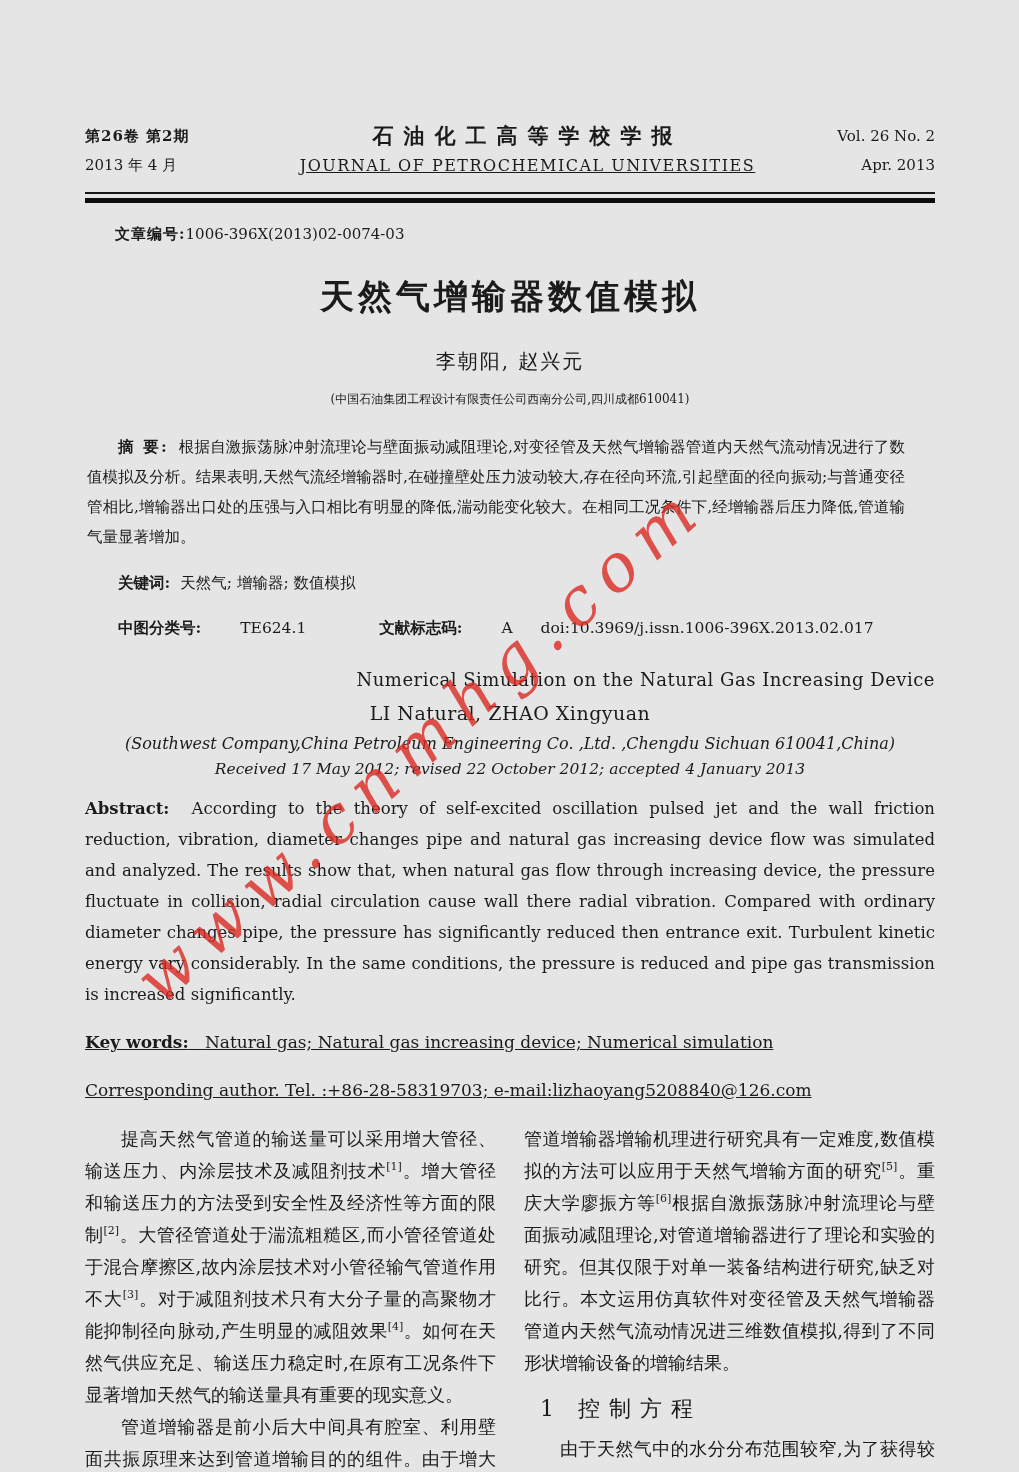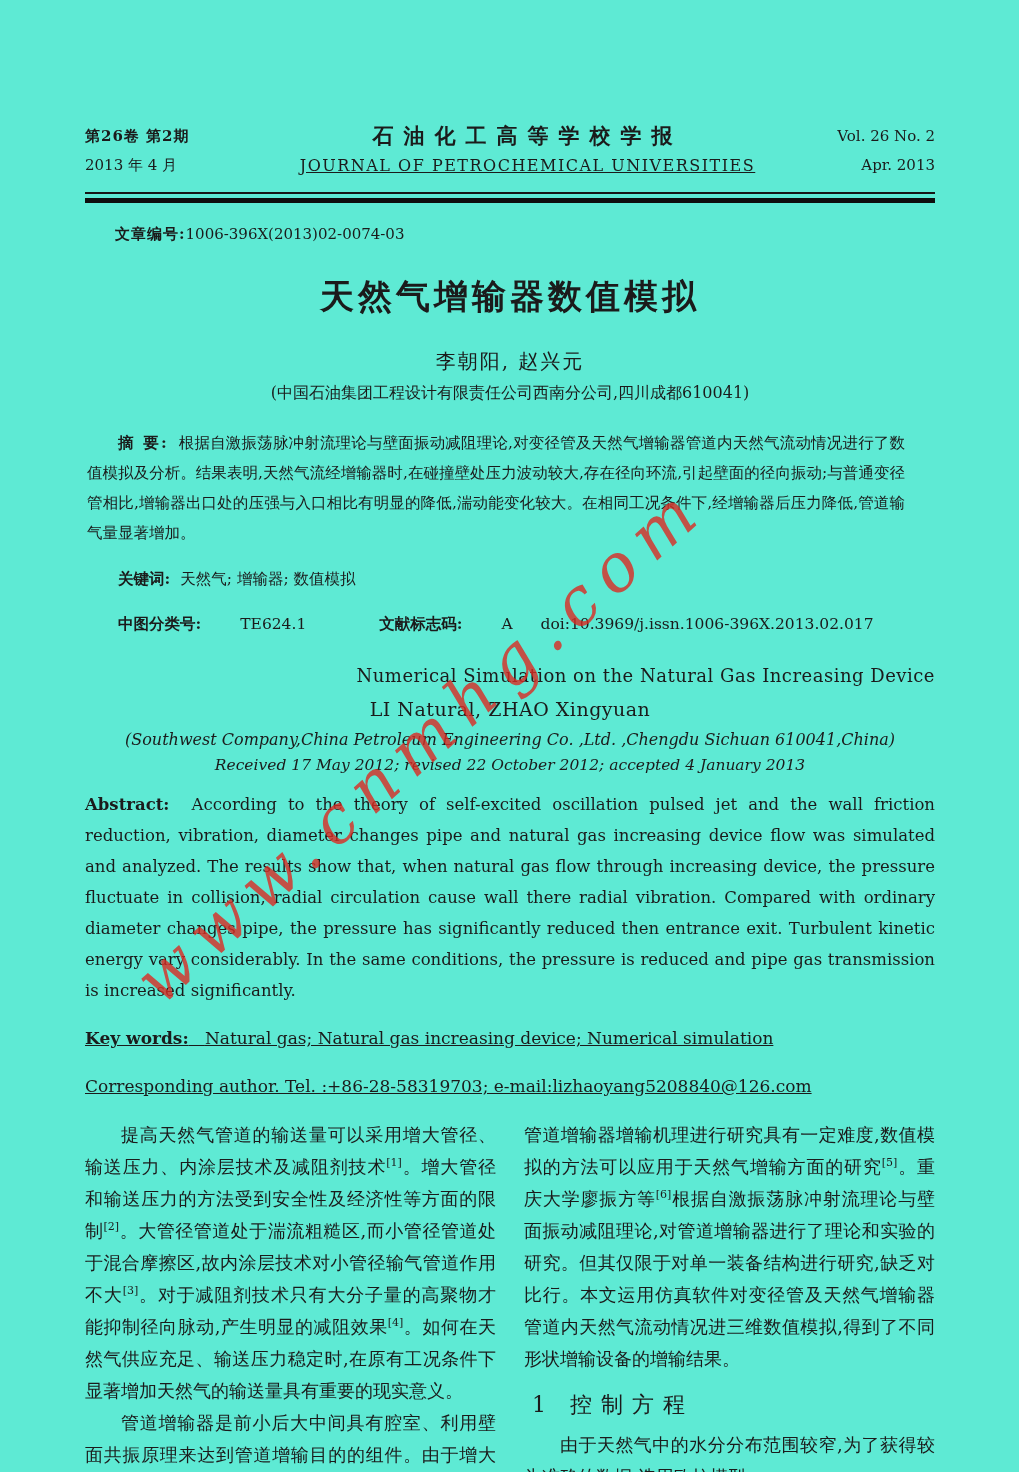--- a/index.html
+++ b/index.html
@@ -1,37 +1,37 @@
 <!DOCTYPE html>
 <html><head>
 <meta charset="utf-8">
 <style>
   html,body{margin:0;padding:0;background:#ffffff;}
-  .page{position:relative;width:1019px;height:1472px;background:#5eead4;overflow:hidden;
+  .page{position:relative;width:1019px;height:1472px;background:#e5e5e5;overflow:hidden;
         font-family:"DejaVu Serif","Liberation Serif",serif;color:#1b1b1b;}
   .content{padding:0 84px 0 85px;}
 
   
   .hdr{display:flex;align-items:flex-start;padding-top:122px;}
   .hdr-left{width:195px;font-size:15px;line-height:29px;}
   .hdr-left .l1{font-weight:bold;letter-spacing:1px;}
   .hdr-center{flex:1;text-align:center;}
   .journal-cn{font-size:21px;font-weight:bold;letter-spacing:10px;}
   .journal-en{font-size:16px;letter-spacing:1.5px;margin-top:6px;text-decoration:underline;}
   .hdr-right{width:160px;text-align:right;font-size:15px;line-height:29px;}
   .rule-thin{height:2px;background:#161616;margin-top:12px;}
   .rule-thick{height:5px;background:#0e0e0e;margin-top:4px;}
 
   
   .article-no{margin:22px 0 0 30px;font-size:15px;}
   .article-no b{letter-spacing:1px;}
   .cn-title{text-align:center;margin-top:30px;font-family:"DejaVu Sans","Liberation Sans",sans-serif;
             font-weight:bold;font-size:34px;letter-spacing:4px;}
   .cn-authors{text-align:center;margin-top:28px;font-size:20px;letter-spacing:2px;}
-  .cn-affil{text-align:center;margin-top:8px;font-size:16px;}
+  .cn-affil{text-align:center;margin-top:16px;font-size:12px;}
 
   .cn-abs{margin:24px 30px 0 2px;font-size:15.5px;line-height:30px;text-align:justify;text-indent:2em;}
   .cn-abs b{margin-right:10px;letter-spacing:2px;}
   .cn-kw{margin-left:2px;font-size:15.5px;line-height:30px;text-indent:2em;}
   .cn-kw b{margin-right:10px;}
   .cn-clc{margin-left:2px;font-size:15.5px;line-height:30px;text-indent:2em;}
   .cn-clc b{margin-right:8px;}
   .clc-val{display:inline-block;min-width:150px;}
   .doc-val{display:inline-block;min-width:70px;}
   .cn-clc .b2{margin-left:20px;}
@@ -45,21 +45,21 @@
   .en-abs b,.en-line b{font-style:normal;}
   .en-line{font-size:17px;line-height:31px;text-decoration:underline;}
 
   
   .cols{display:flex;gap:28px;margin-top:16px;}
   .col{width:411px;font-size:18px;line-height:32px;text-align:justify;}
   .cnp{text-indent:2em;margin:0;}
   .noind{text-indent:0;}
   .sup{font-size:11px;vertical-align:7px;line-height:0;}
 
-  .sec-h{margin:14px 8px 8px;font-size:22px;}
+  .sec-h{margin:14px 16px 8px;font-size:22px;}
   .sec-no{margin-right:24px;}
   .sec-title{letter-spacing:9px;}
 
   
   .watermark{position:absolute;left:146px;top:952px;transform:rotate(-42deg);transform-origin:0 50%;
              font-style:italic;font-size:66px;letter-spacing:13px;color:#db2b23;opacity:0.8;
              white-space:nowrap;pointer-events:none;z-index:9;}
 </style>
 </head>
 <body>

